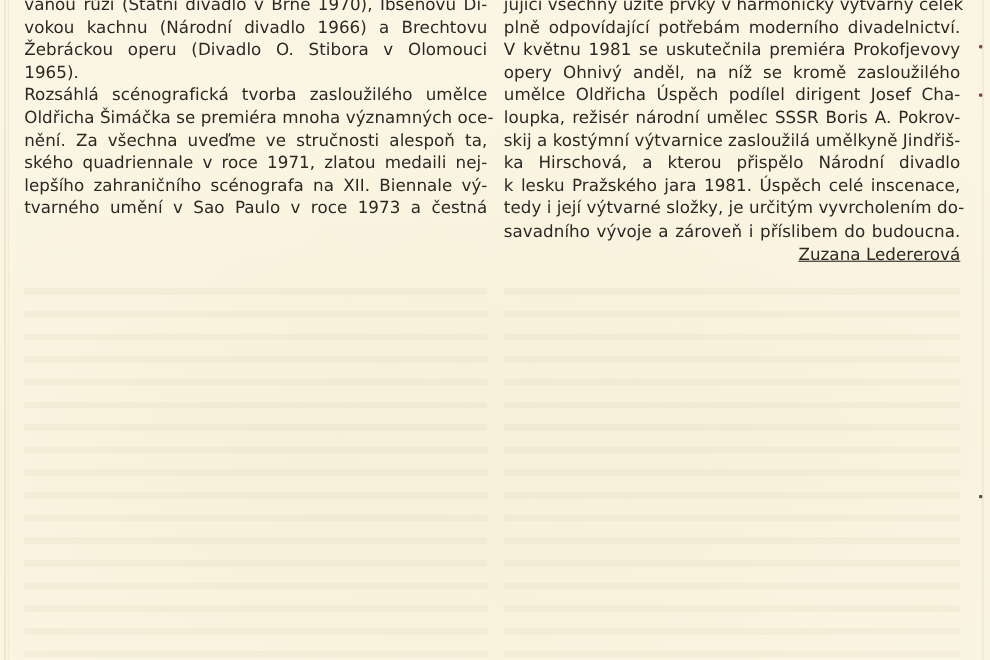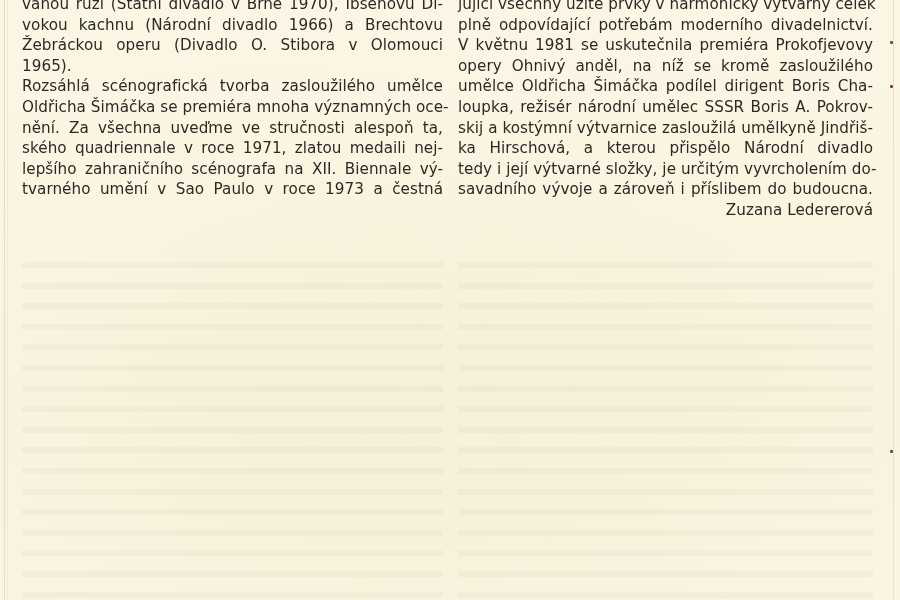--- a/index.html
+++ b/index.html
@@ -88,20 +88,21 @@
       white-space: nowrap;
       text-align: justify;
       text-align-last: justify;
       height: 20.6px;
     }
     .line.last {
       text-align-last: left;
     }
     .line.signature {
       text-align-last: right;
+      text-decoration: underline;
     }
   </style>
 </head>
 <body>
 
 <div class="page">
   <div class="edge-left"></div>
   <div class="edge-left2"></div>
   <div class="edge-right"></div>
   <div class="mark" style="left:890px; top:41px;"></div>
@@ -122,21 +123,22 @@
     <span class="line">ského quadriennale v roce 1971, zlatou medaili nej-</span>
     <span class="line">lepšího zahraničního scénografa na XII. Biennale vý-</span>
     <span class="line">tvarného umění v Sao Paulo v roce 1973 a čestná</span>
   </div>
 
   <div class="column col-right">
     <span class="line">jující všechny užité prvky v harmonický výtvarný celek</span>
     <span class="line">plně odpovídající potřebám moderního divadelnictví.</span>
     <span class="line">V květnu 1981 se uskutečnila premiéra Prokofjevovy</span>
     <span class="line">opery Ohnivý anděl, na níž se kromě zasloužilého</span>
-    <span class="line">umělce Oldřicha Šimáčka podílel dirigent Boris Cha-</span>
+    <span class="line">umělce Oldřicha Úspěch podílel dirigent Josef Cha-</span>
     <span class="line">loupka, režisér národní umělec SSSR Boris A. Pokrov-</span>
     <span class="line">skij a kostýmní výtvarnice zasloužilá umělkyně Jindřiš-</span>
     <span class="line">ka Hirschová, a kterou přispělo Národní divadlo</span>
+    <span class="line">k lesku Pražského jara 1981. Úspěch celé inscenace,</span>
     <span class="line">tedy i její výtvarné složky, je určitým vyvrcholením do-</span>
     <span class="line">savadního vývoje a zároveň i příslibem do budoucna.</span>
     <span class="line signature">Zuzana Ledererová</span>
   </div>
 </div>
 
 </body></html>

